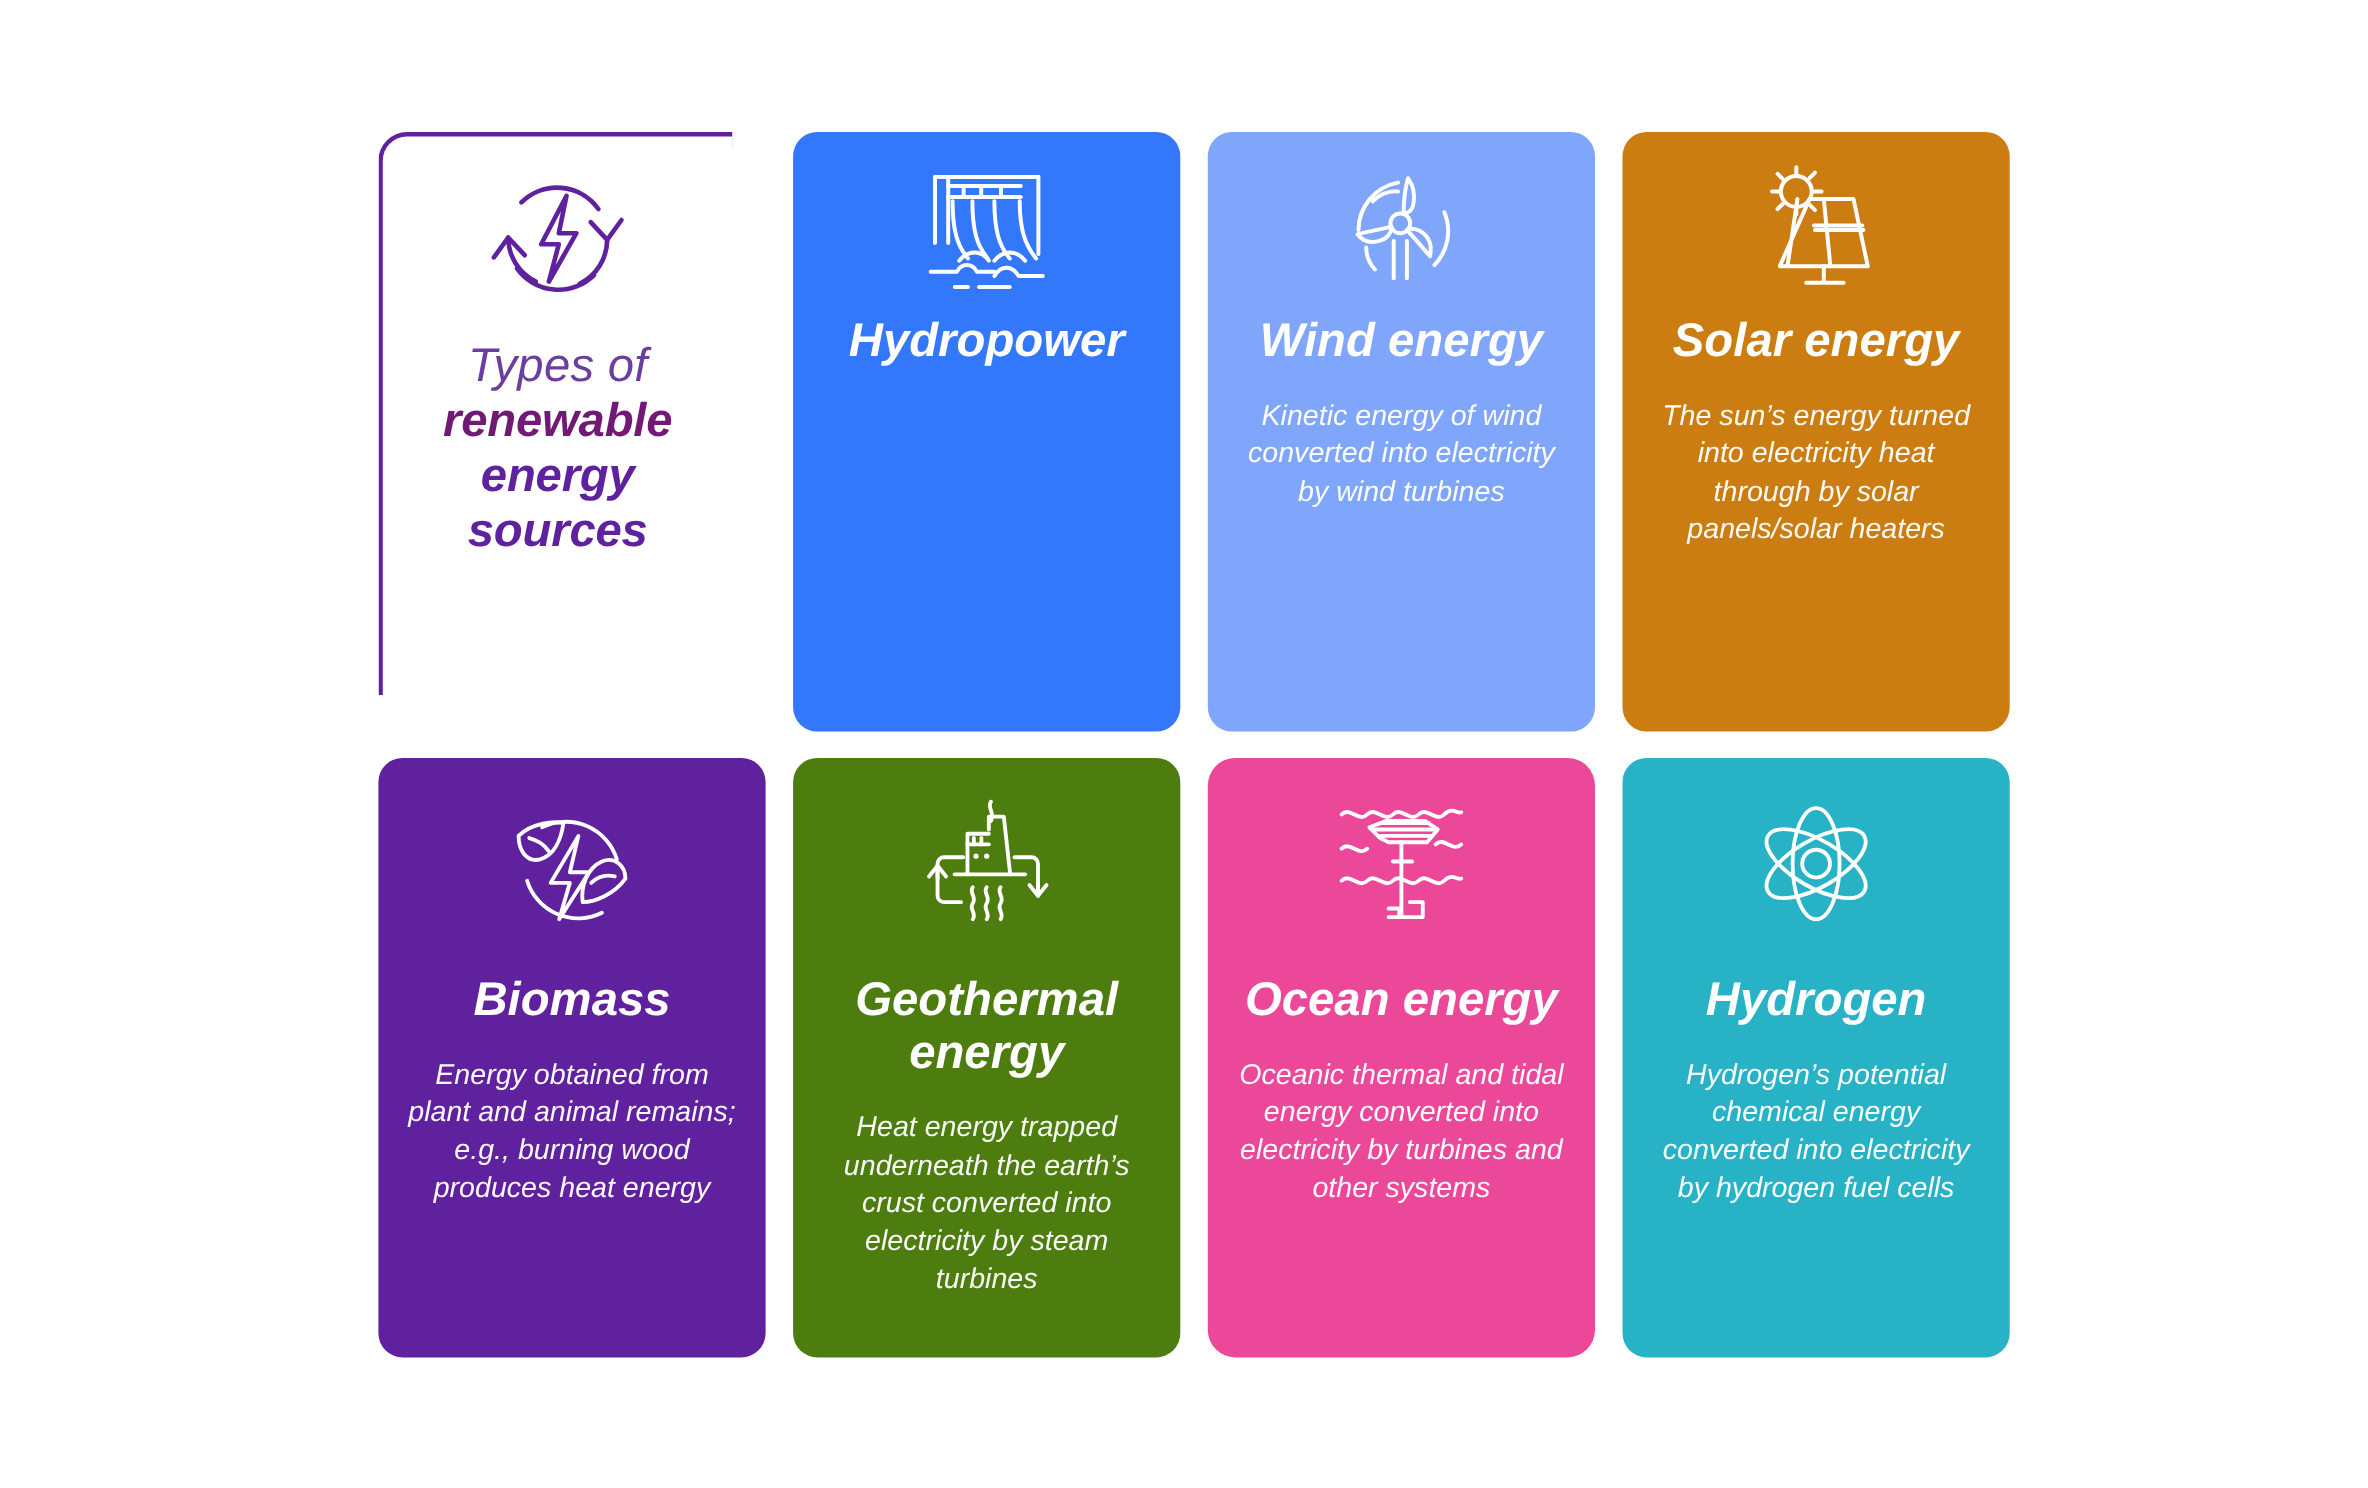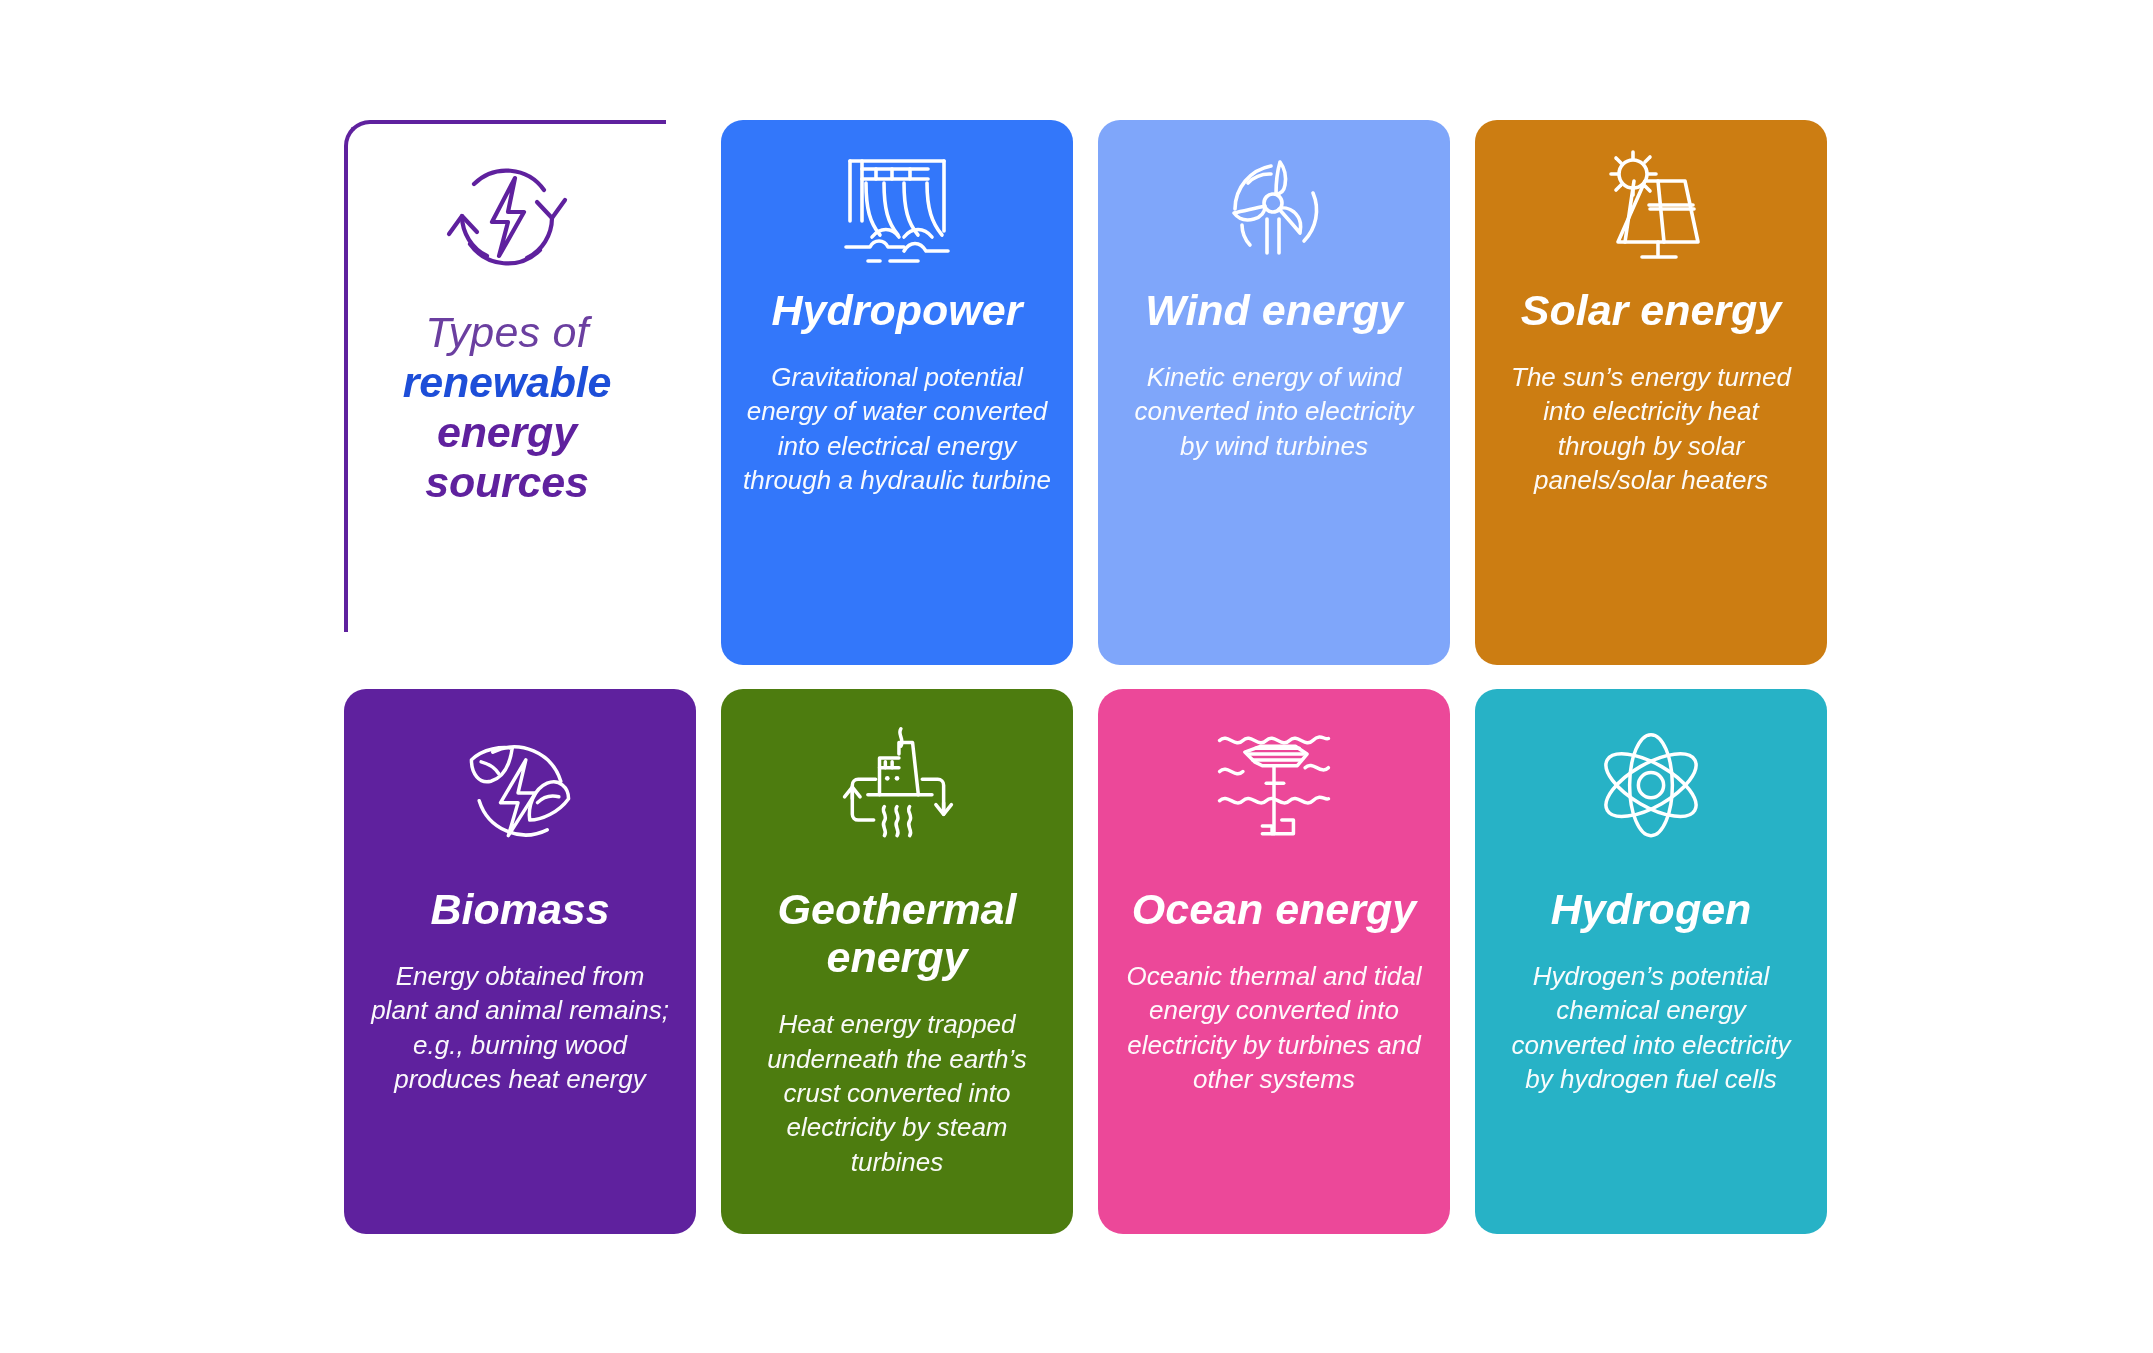--- a/index.html
+++ b/index.html
@@ -143,21 +143,21 @@
             <path d="M108 108 A46 46 0 0 1 38 102"></path>
             <path d="M30 74 A45 45 0 0 0 55 114"></path>
             <path d="M120 76 A45 45 0 0 1 95 116"></path>
             <path d="M30 74 L17 92 L30 74 L45 90"></path>
             <path d="M120 76 L133 58 L120 76 L105 60"></path>
             <path d="M83 36 L60 80 L76 80 L67 114 L92 70 L76 70 Z"></path>
           </svg>
         </div>
         <div class="title-text">
           <span class="title-light" style="color: rgb(107, 63, 160);">Types of</span>
-          <span class="title-bold" style="color: #1d4ed8;">renewable</span>
+          <span class="title-bold" style="color: #701a75;">renewable</span>
           <span class="title-bold" style="color: rgb(95, 33, 158);">energy</span>
           <span class="title-bold" style="color: rgb(95, 33, 158);">sources</span>
         </div>
       </div>
     </div>
 
     <div class="card row1" style="background: rgb(51, 119, 250);">
       <div class="card-icon">
         <svg viewBox="0 0 130 124" width="130" height="124" fill="none" stroke="#ffffff" stroke-width="3.6" stroke-linecap="round" stroke-linejoin="round">
           <path d="M18 14 L18 74"></path>
@@ -173,21 +173,20 @@
           <path d="M95 36 C95 62 100 76 110 88"></path>
           <path d="M40 90 C48 80 60 80 67 90"></path>
           <path d="M72 90 C80 80 92 80 100 90"></path>
           <path d="M14 100 L38 100 C42 92 52 92 56 100 L72 100"></path>
           <path d="M72 104 C78 94 88 94 94 104 L116 104"></path>
           <path d="M36 114 L48 114"></path>
           <path d="M58 114 L86 114"></path>
         </svg>
       </div>
       <div class="card-title">Hydropower</div>
-      <div class="card-desc">Gravitational potential energy of water converted into electrical energy through a hydraulic turbine</div>
     </div>
 
     <div class="card row1" style="background: rgb(127, 166, 250);">
       <div class="card-icon">
         <svg viewBox="0 0 130 124" width="130" height="124" fill="none" stroke="#ffffff" stroke-width="3.6" stroke-linecap="round" stroke-linejoin="round">
           <path d="M26 62 A44 44 0 0 1 62 19"></path>
           <path d="M104 46 A44 44 0 0 1 95 94"></path>
           <path d="M39 36 A30 30 0 0 1 62 27"></path>
           <path d="M41 98 A30 30 0 0 1 33 78"></path>
           <circle cx="64" cy="56" r="9"></circle>

